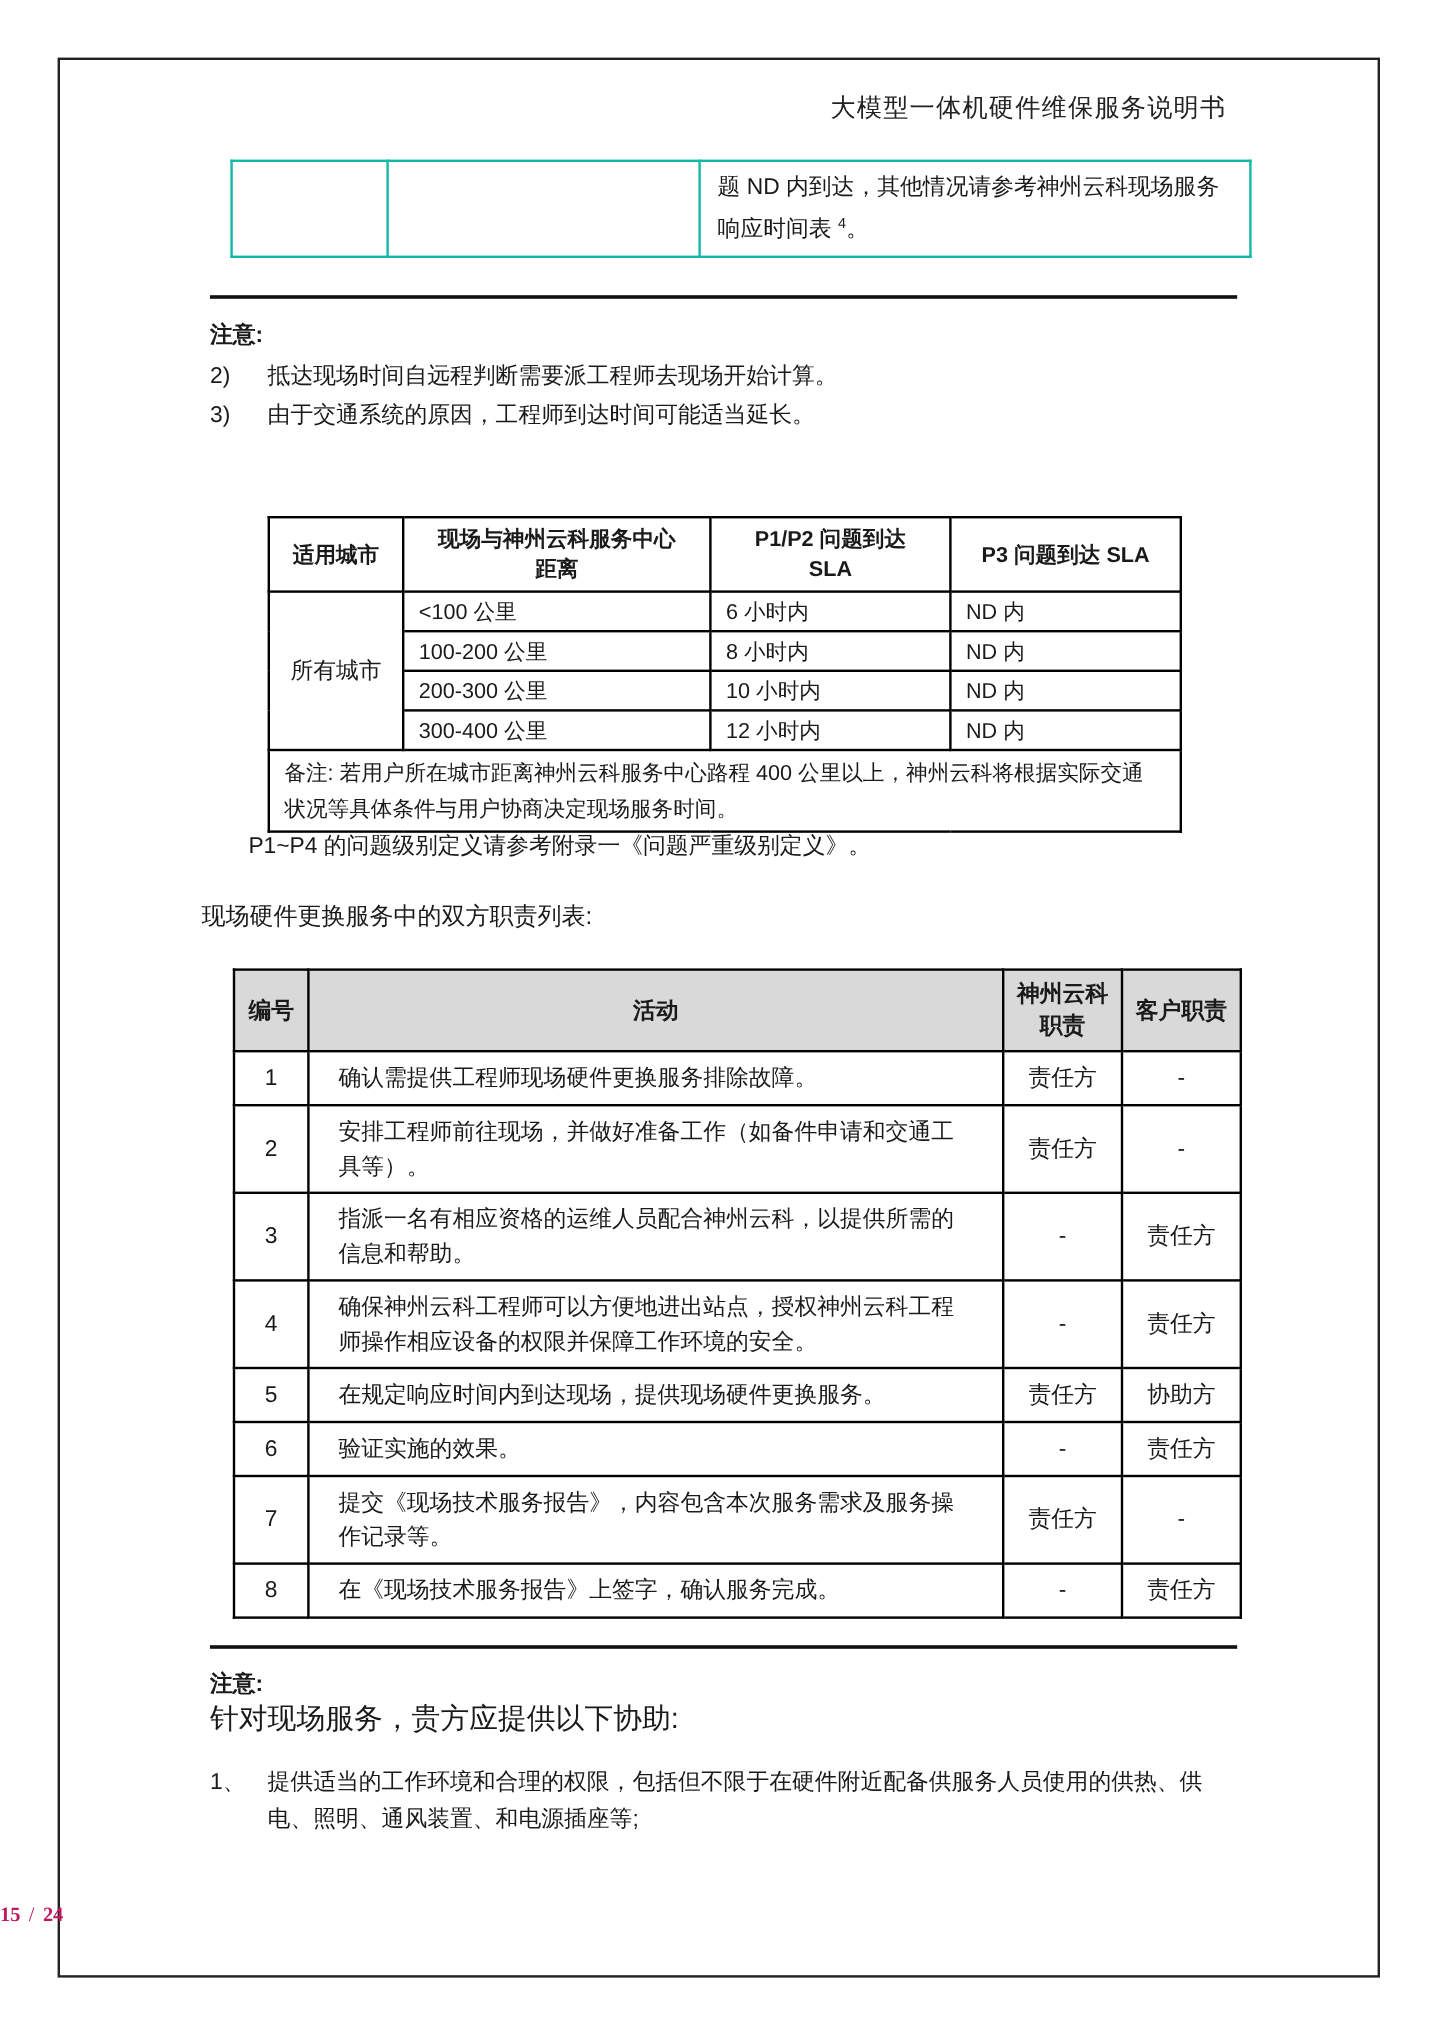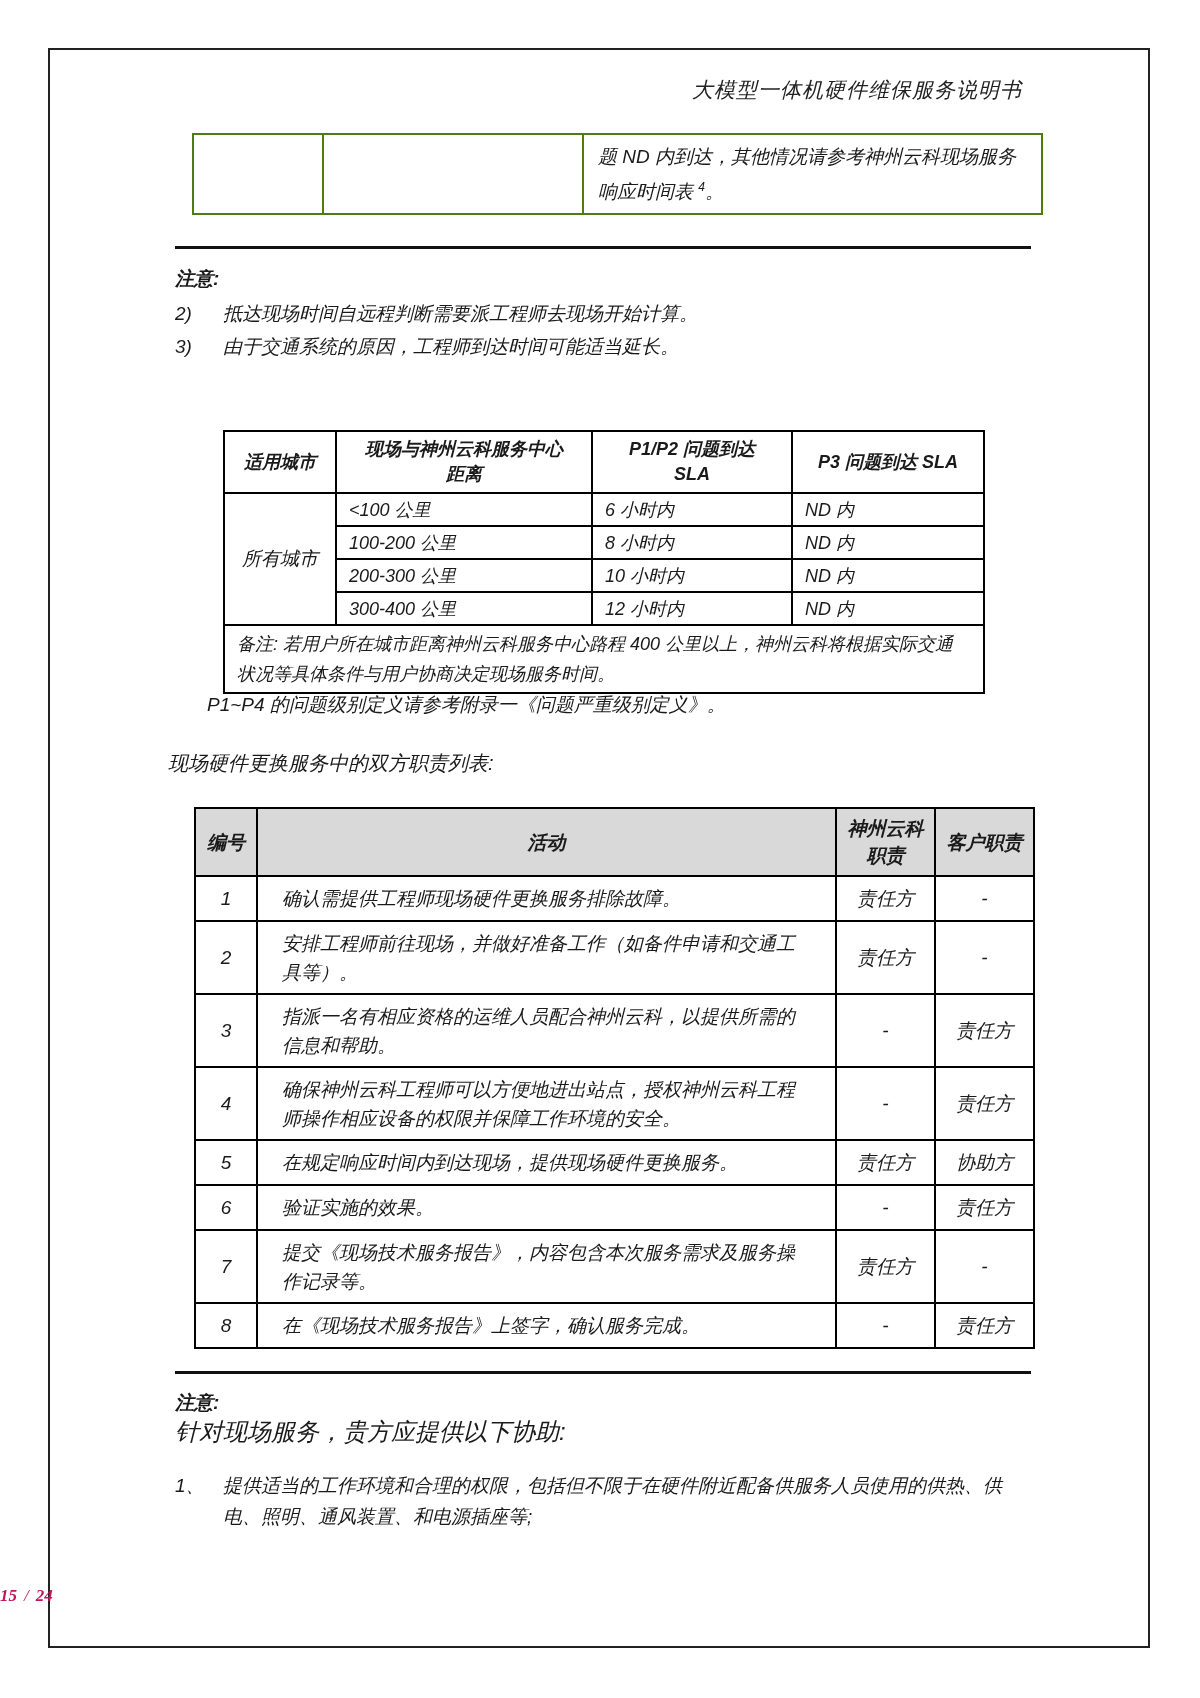--- a/index.html
+++ b/index.html
@@ -1,26 +1,26 @@
 <!DOCTYPE html>
 <html><head>
 <meta charset="utf-8">
 <style>
   * { margin:0; padding:0; box-sizing:border-box; }
   html,body { background:#ffffff; }
   body { font-family:"Liberation Sans", sans-serif; color:#1a1a1a; }
-  .page { position:relative; width:1200px; height:1698px; background:#fff; overflow:hidden;font-style:italic; }
+  .page { position:relative; width:1200px; height:1698px; background:#fff; overflow:hidden; }
   .frame { position:absolute; left:48px; top:48px; right:50px; bottom:50px; border:2px solid #222; }
 
   .doc-header { position:absolute; top:76px; right:178px; font-family:"Liberation Serif", serif;
                 font-size:21px; letter-spacing:1px; color:#222; }
 
   
   .top-table { position:absolute; top:133px; left:192px; width:849px; border-collapse:collapse; table-layout:fixed; }
-  .top-table td { border:2px solid #4d7c0f; height:80px; vertical-align:middle; padding:4px 14px;
+  .top-table td { border:2px solid #14b8a6; height:80px; vertical-align:middle; padding:4px 14px;
                   font-size:19px; line-height:1.85; }
   .top-table td sup { font-size:12px; }
 
   .rule { position:absolute; left:175px; width:856px; height:3px; background:#111; }
   .rule-1 { top:246px; }
   .rule-2 { top:1371px; }
 
   .notes-label { font-weight:bold; font-size:19px; }
   .notes-1 { position:absolute; top:266px; left:175px; width:860px; }
   .note-item { margin-top:11px; font-size:19px; line-height:22px; }

